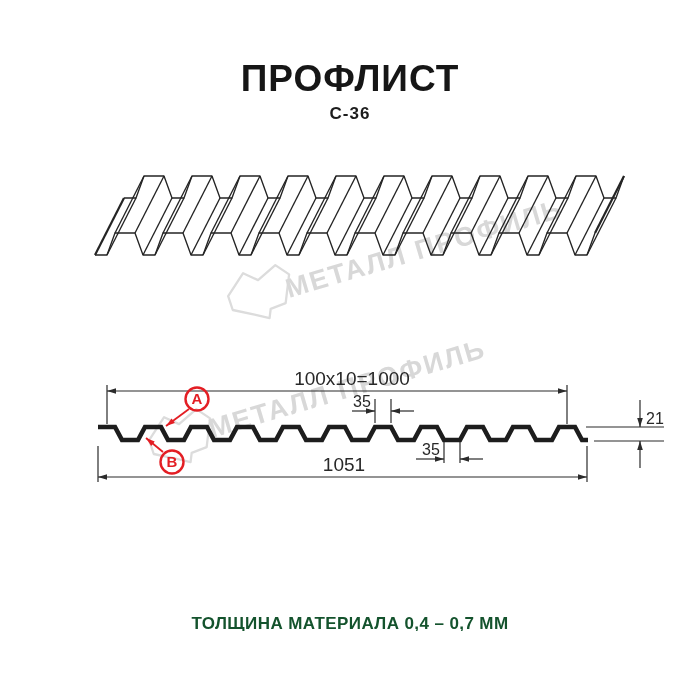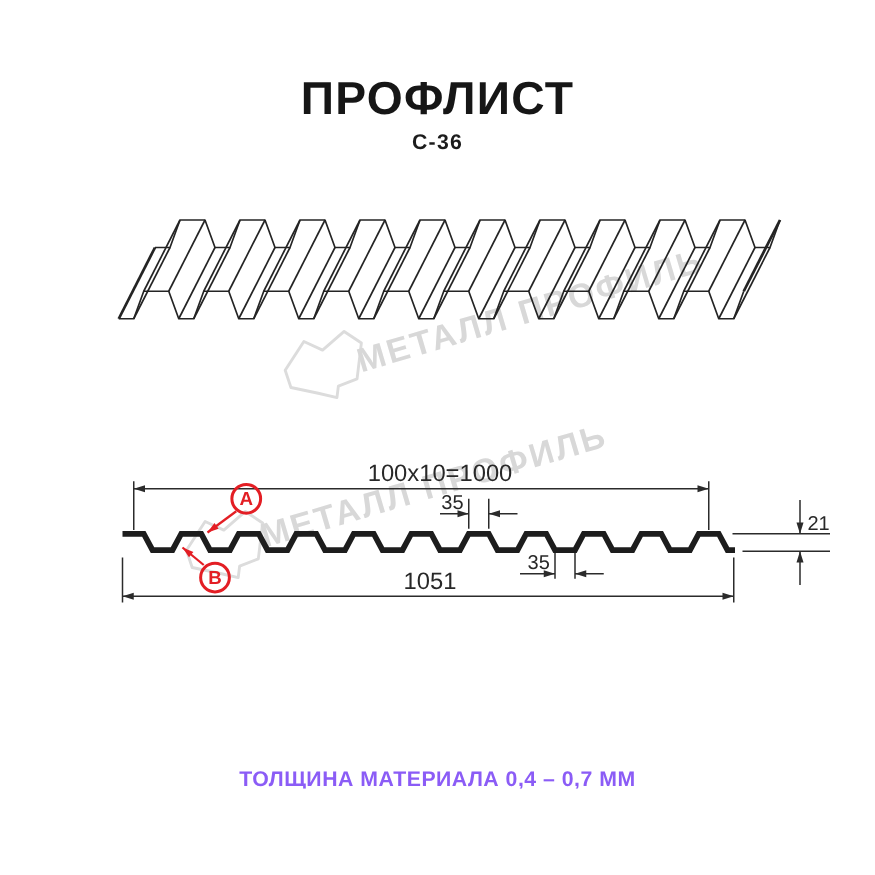--- a/index.html
+++ b/index.html
@@ -3,21 +3,21 @@
 <meta charset="utf-8">
 <style>
   html,body{margin:0;padding:0;background:#ffffff;}
   .page{position:relative;width:700px;height:631px;background:#ffffff;overflow:hidden;
         font-family:"Liberation Sans",sans-serif;}
   .title{position:absolute;top:58px;left:0;width:100%;text-align:center;margin:0;
          font-size:37px;font-weight:800;color:#161616;letter-spacing:1px;}
   .subtitle{position:absolute;top:104px;left:0;width:100%;text-align:center;margin:0;
          font-size:17px;font-weight:700;color:#1c1c1c;letter-spacing:1px;}
   .footer{position:absolute;top:614px;left:0;width:100%;text-align:center;margin:0;
-         font-size:17px;font-weight:700;color:#8b5cf6;letter-spacing:.4px;}
+         font-size:17px;font-weight:700;color:#14532d;letter-spacing:.4px;}
   svg.draw{position:absolute;left:0;top:0;width:700px;height:700px;}
   svg text{font-family:"Liberation Sans",sans-serif;}
   .wm{fill:#d8d8d8;font-size:27px;font-weight:700;letter-spacing:2px;}
   .logo{fill:none;stroke:#dcdcdc;stroke-width:2;stroke-linejoin:round;}
   .dimlab{fill:#282828;font-size:19px;}
   .dimsm{fill:#282828;font-size:16px;}
   .redtxt{fill:#e31e24;font-size:15px;font-weight:700;}
   .redc{fill:none;stroke:#e31e24;stroke-width:2.4;}
 </style>
 </head>

